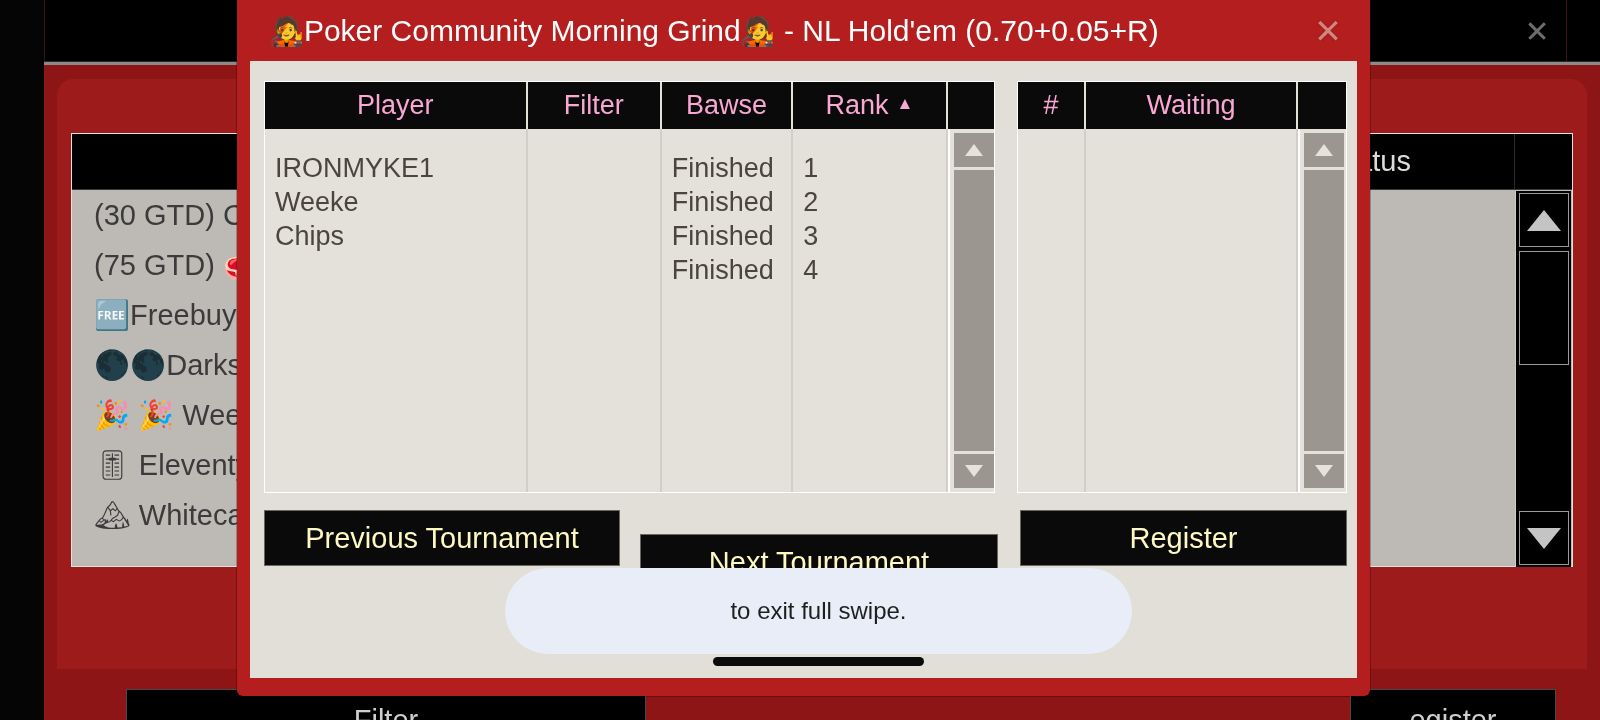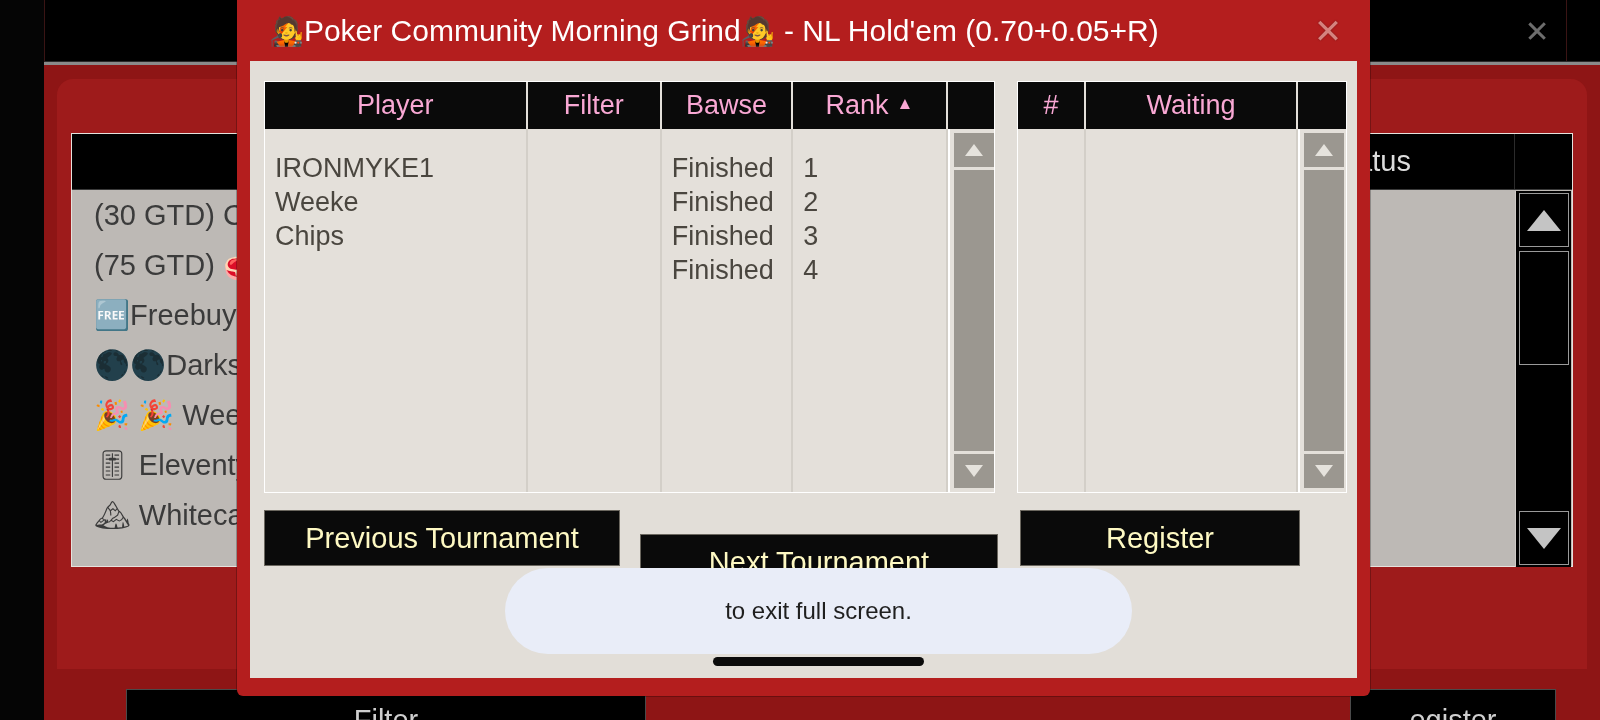--- a/index.html
+++ b/index.html
@@ -214,21 +214,21 @@
     position: absolute; left: 14px; top: 449px; width: 1083px; height: 56px;
   }
   .act-btn {
     position: absolute; top: 0; height: 56px;
     background: #0a0a0a; color: #fef9c3; font-size: 29px;
     display: flex; align-items: center; justify-content: center;
     border: 1px solid #6b675f;
   }
   .act-prev { left: 0;    width: 356px; }
   .act-next { left: 376px; width: 358px; margin-top: 24px; }
-  .act-reg  { left: 756px; width: 280px; }
+  .act-reg  { left: 756px; width: 327px; }
 
   
   .toast {
     position: absolute; left: 255px; top: 507px; width: 627px; height: 86px;
     background: #e9edf8; border-radius: 43px;
     display: flex; flex-direction: column; align-items: center; justify-content: center;
     color: #1f1f1f; font-size: 24px; line-height: 1.28; text-align: center;
   }
   .navbar-pill {
     position: absolute; left: 463px; top: 596px; width: 211px; height: 9px;
@@ -405,21 +405,21 @@
         </div>
         <div class="act-btn act-next">
           <span>Next Tournament</span>
         </div>
         <div class="act-btn act-reg">
           <span>Register</span>
         </div>
       </div>
 
       <div class="toast">
-        <div>to exit full screen.</div>
+        <div>to exit full swipe.</div>
       </div>
 
       <div class="navbar-pill"></div>
 
     </div>
   </div>
 
 </div>
 
 </body></html>

